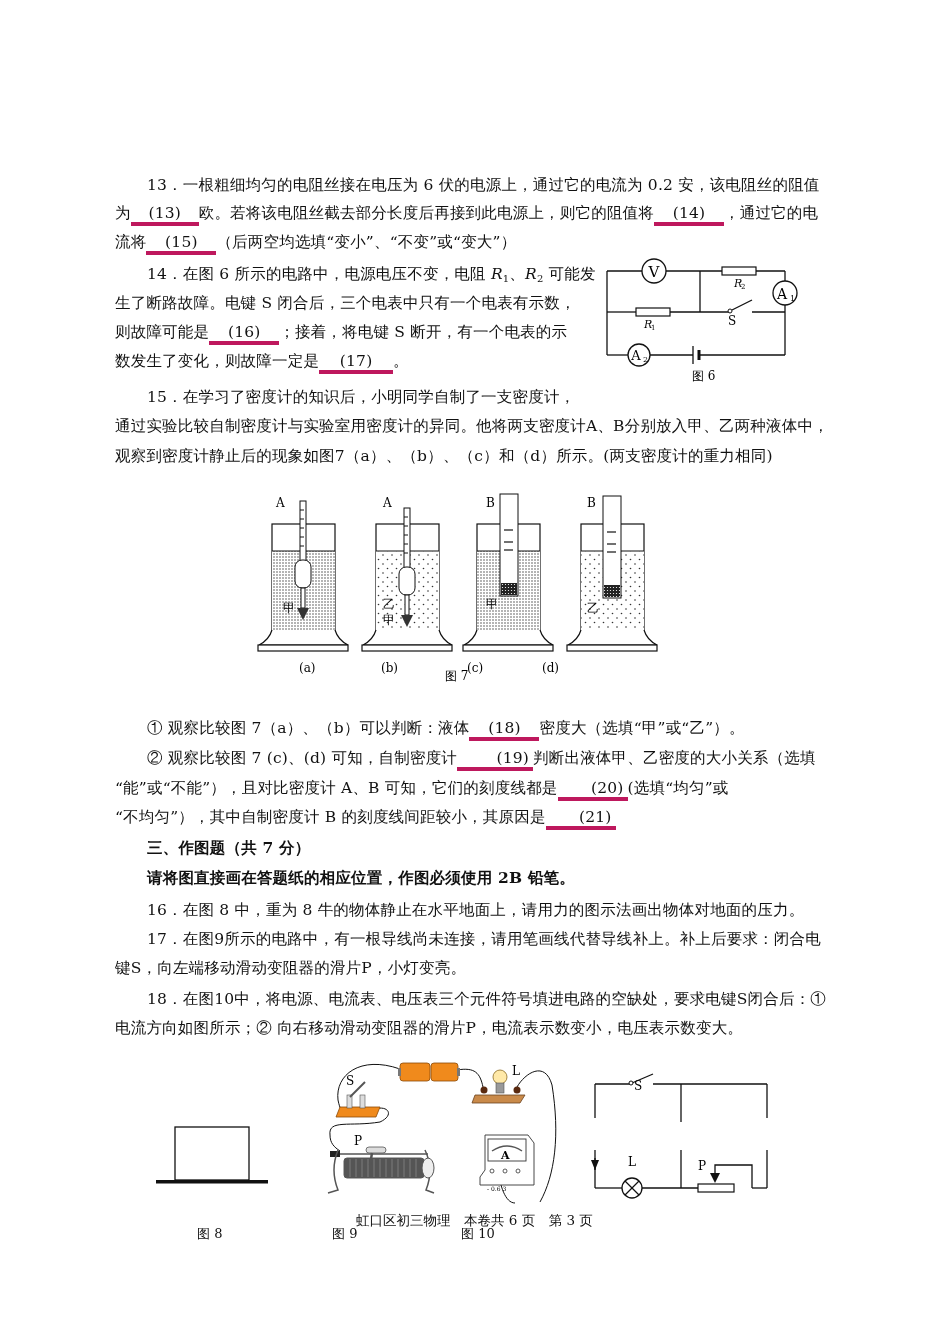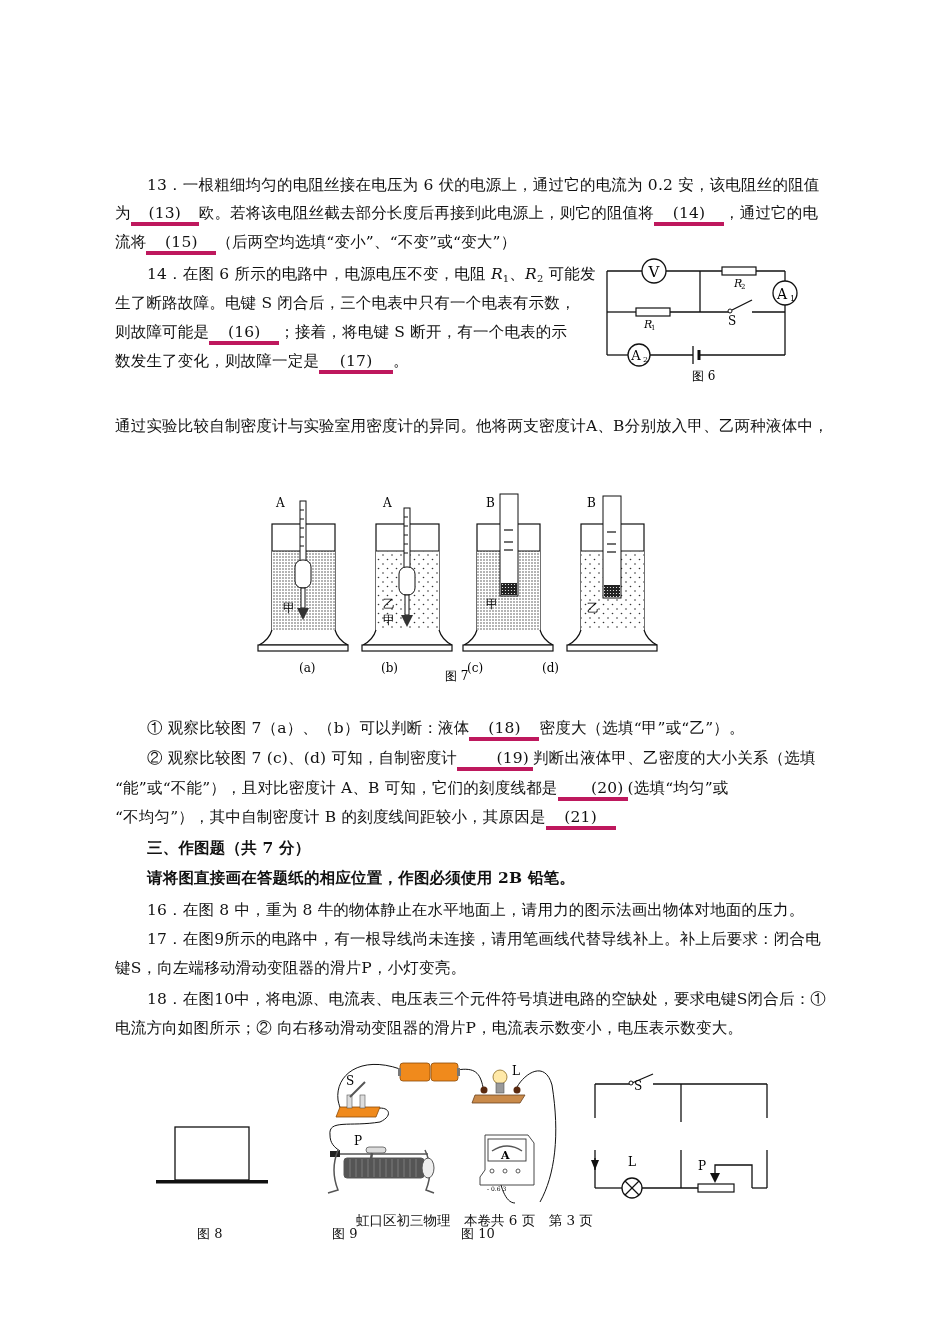--- a/index.html
+++ b/index.html
@@ -70,21 +70,23 @@
     <text x="36" y="105" font-size="13" text-anchor="middle">A</text>
     <text x="43" y="107" font-size="8">2</text>
     <text x="134" y="32" font-size="11" font-style="italic">R</text>
     <text x="141" y="34" font-size="7">2</text>
     <text x="44" y="73" font-size="11" font-style="italic">R</text>
     <text x="51" y="75" font-size="7">1</text>
     <text x="128" y="70" font-size="12">S</text>
     <text x="92" y="125" font-size="12">图 6</text>
   </svg>
 
+  <div class="line indent" style="top:387px;">15．在学习了密度计的知识后，小明同学自制了一支密度计，</div>
   <div class="line" style="top:416px;">通过实验比较自制密度计与实验室用密度计的异同。他将两支密度计A、B分别放入甲、乙两种液体中，</div>
+  <div class="line" style="top:446px;">观察到密度计静止后的现象如图7（a）、（b）、（c）和（d）所示。(两支密度计的重力相同)</div>
 
   <svg class="fig" style="left:255px; top:490px;" width="410" height="200" viewBox="0 0 410 200">
     <defs>
       <pattern id="dense" width="3" height="3" patternUnits="userSpaceOnUse">
         <rect width="3" height="3" fill="#fff"></rect>
         <circle cx="1" cy="1" r="0.8" fill="#555"></circle>
       </pattern>
       <pattern id="sparse" width="9" height="9" patternUnits="userSpaceOnUse">
         <rect width="9" height="9" fill="#fff"></rect>
         <circle cx="2" cy="2" r="0.8" fill="#333"></circle>
@@ -183,21 +185,21 @@
   <div class="line indent" style="top:718px;">
     <span>① 观察比较图 7（a）、（b）可以判断：液体</span><span class="blank" style="width:62px;">(18)</span><span>密度大（选填“甲”或“乙”）。</span>
   </div>
   <div class="line indent" style="top:748px;">
     <span>② 观察比较图 7 (c)、(d) 可知，自制密度计</span><span class="blank" style="width:68px; text-align:right;">(19)</span><span>判断出液体甲、乙密度的大小关系（选填</span>
   </div>
   <div class="line" style="top:778px;">
     <span>“能”或“不能”），且对比密度计 A、B 可知，它们的刻度线都是</span><span class="blank" style="width:62px; text-align:right;">(20)</span><span>(选填“均匀”或</span>
   </div>
   <div class="line" style="top:807px;">
-    <span>“不均匀”），其中自制密度计 B 的刻度线间距较小，其原因是</span><span class="blank" style="width:62px; text-align:center;">(21)</span>
+    <span>“不均匀”），其中自制密度计 B 的刻度线间距较小，其原因是</span><span class="blank" style="width:62px; text-align:right;">(21)</span>
   </div>
 
   <div class="line indent bold" style="top:838px;">三、作图题（共 7 分）</div>
   <div class="line indent bold" style="top:868px;">请将图直接画在答题纸的相应位置，作图必须使用 2B 铅笔。</div>
 
   <div class="line indent" style="top:900px;text-align:right;">16．在图 8 中，重为 8 牛的物体静止在水平地面上，请用力的图示法画出物体对地面的压力。</div>
   <div class="line indent" style="top:929px;">17．在图9所示的电路中，有一根导线尚未连接，请用笔画线代替导线补上。补上后要求：闭合电</div>
   <div class="line" style="top:958px;">键S，向左端移动滑动变阻器的滑片P，小灯变亮。</div>
   <div class="line indent" style="top:989px;">18．在图10中，将电源、电流表、电压表三个元件符号填进电路的空缺处，要求电键S闭合后：①</div>
   <div class="line" style="top:1018px;">电流方向如图所示；② 向右移动滑动变阻器的滑片P，电流表示数变小，电压表示数变大。</div>

